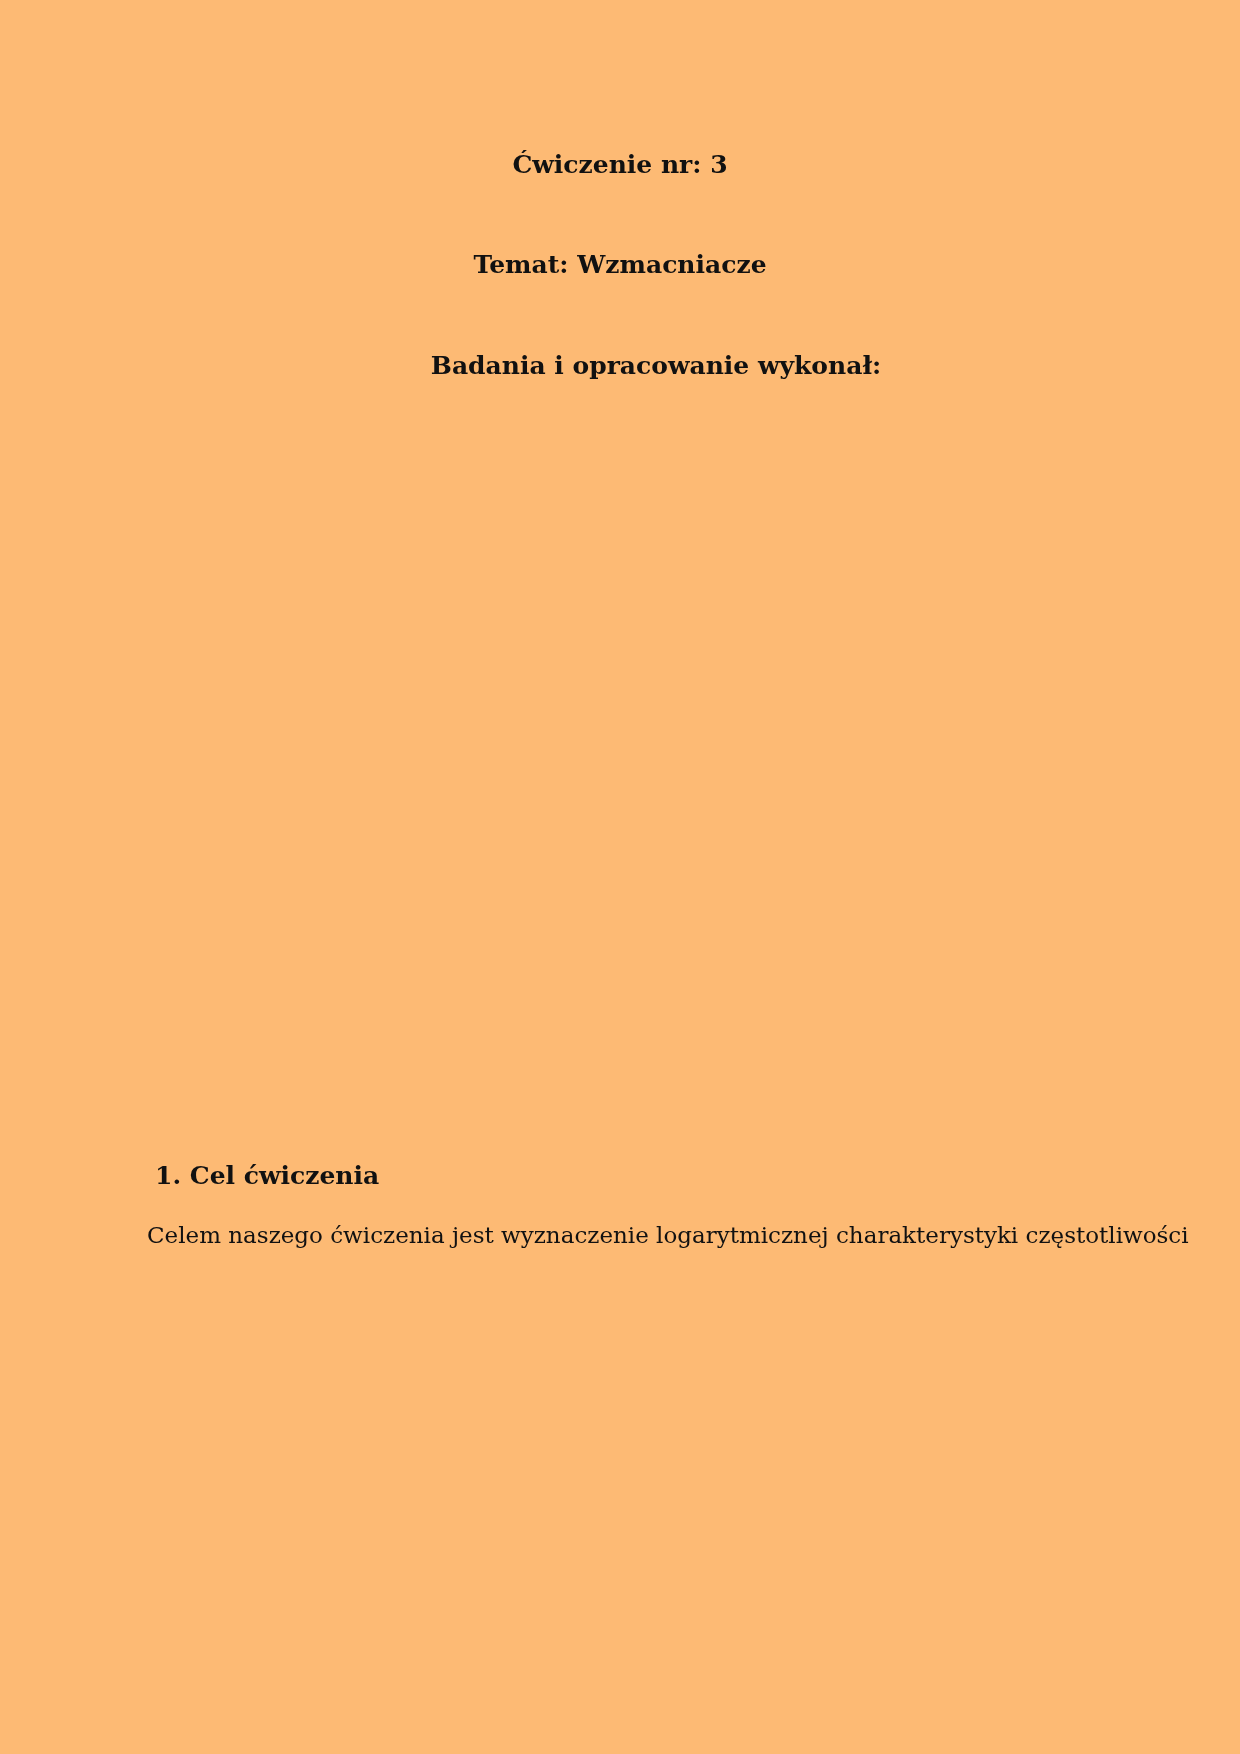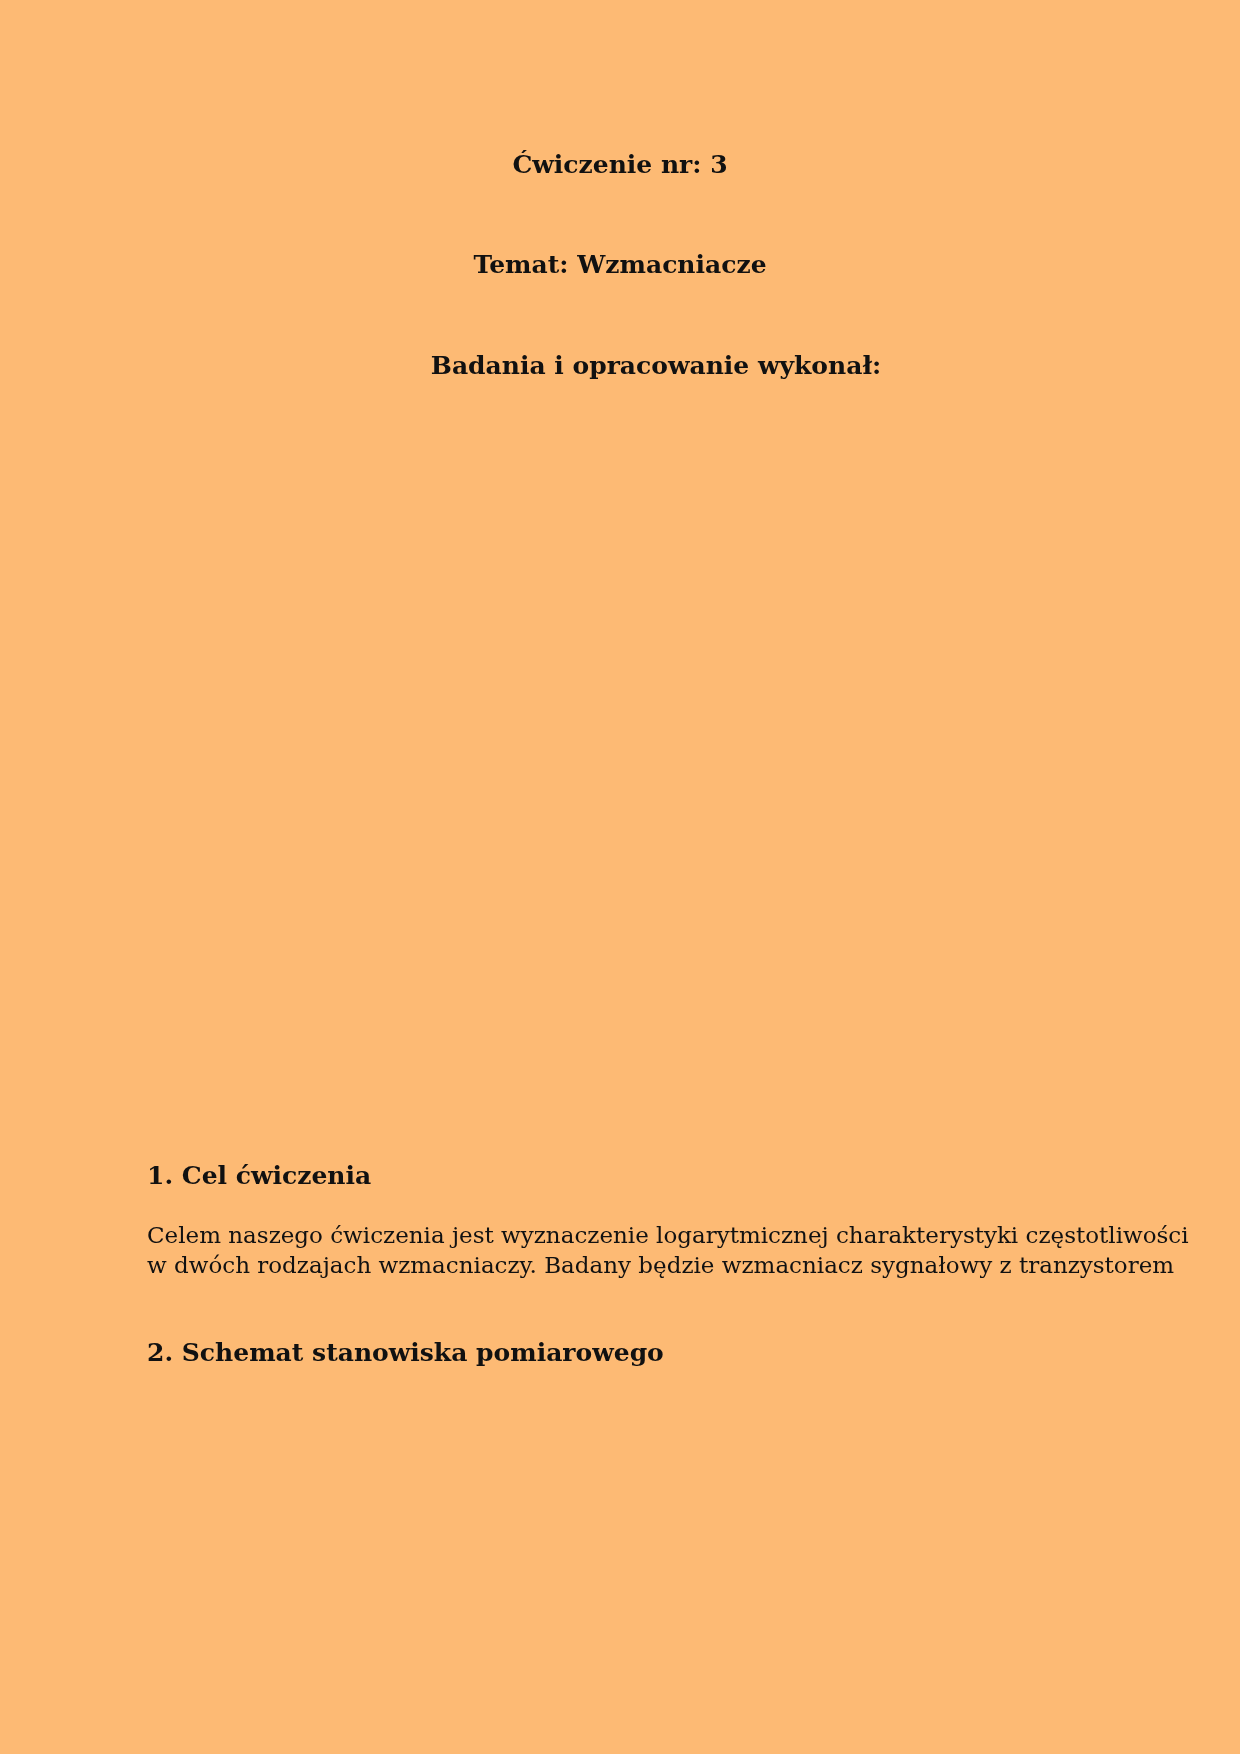--- a/index.html
+++ b/index.html
@@ -31,21 +31,21 @@
       font-size: 25px;
       line-height: 30px;
       margin: 0;
     }
     #title-exercise { top: 150px; }
     #title-topic { top: 250px; }
     #title-author { top: 351px; padding-left: 36px; }
 
     .section-heading {
       position: absolute;
-      left: 147px;
+      left: 155px;
       font-weight: bold;
       font-size: 25px;
       line-height: 30px;
       margin: 0;
     }
     #heading-goal { top: 1161px; }
     #heading-schema { top: 1338px; }
 
     .body-paragraph {
       position: absolute;
@@ -69,18 +69,16 @@
   <h1 id="title-exercise" class="center-title">Ćwiczenie nr: 3</h1>
 
   <h2 id="title-topic" class="center-title">Temat: Wzmacniacze</h2>
 
   <h2 id="title-author" class="center-title">Badania i opracowanie wykonał:</h2>
 
   <h3 id="heading-goal" class="section-heading">1. Cel ćwiczenia</h3>
 
   <p class="body-paragraph">
     <span class="body-line">Celem naszego ćwiczenia jest wyznaczenie logarytmicznej charakterystyki częstotliwości</span>
-    <span class="body-line">w dwóch rodzajach wzmacniaczy. Badany będzie wzmacniacz sygnałowy z tranzystorem</span>
   </p>
 
-  <h3 id="heading-schema" class="section-heading">2. Schemat stanowiska pomiarowego</h3>
 
 </div>
 
 </body></html>

